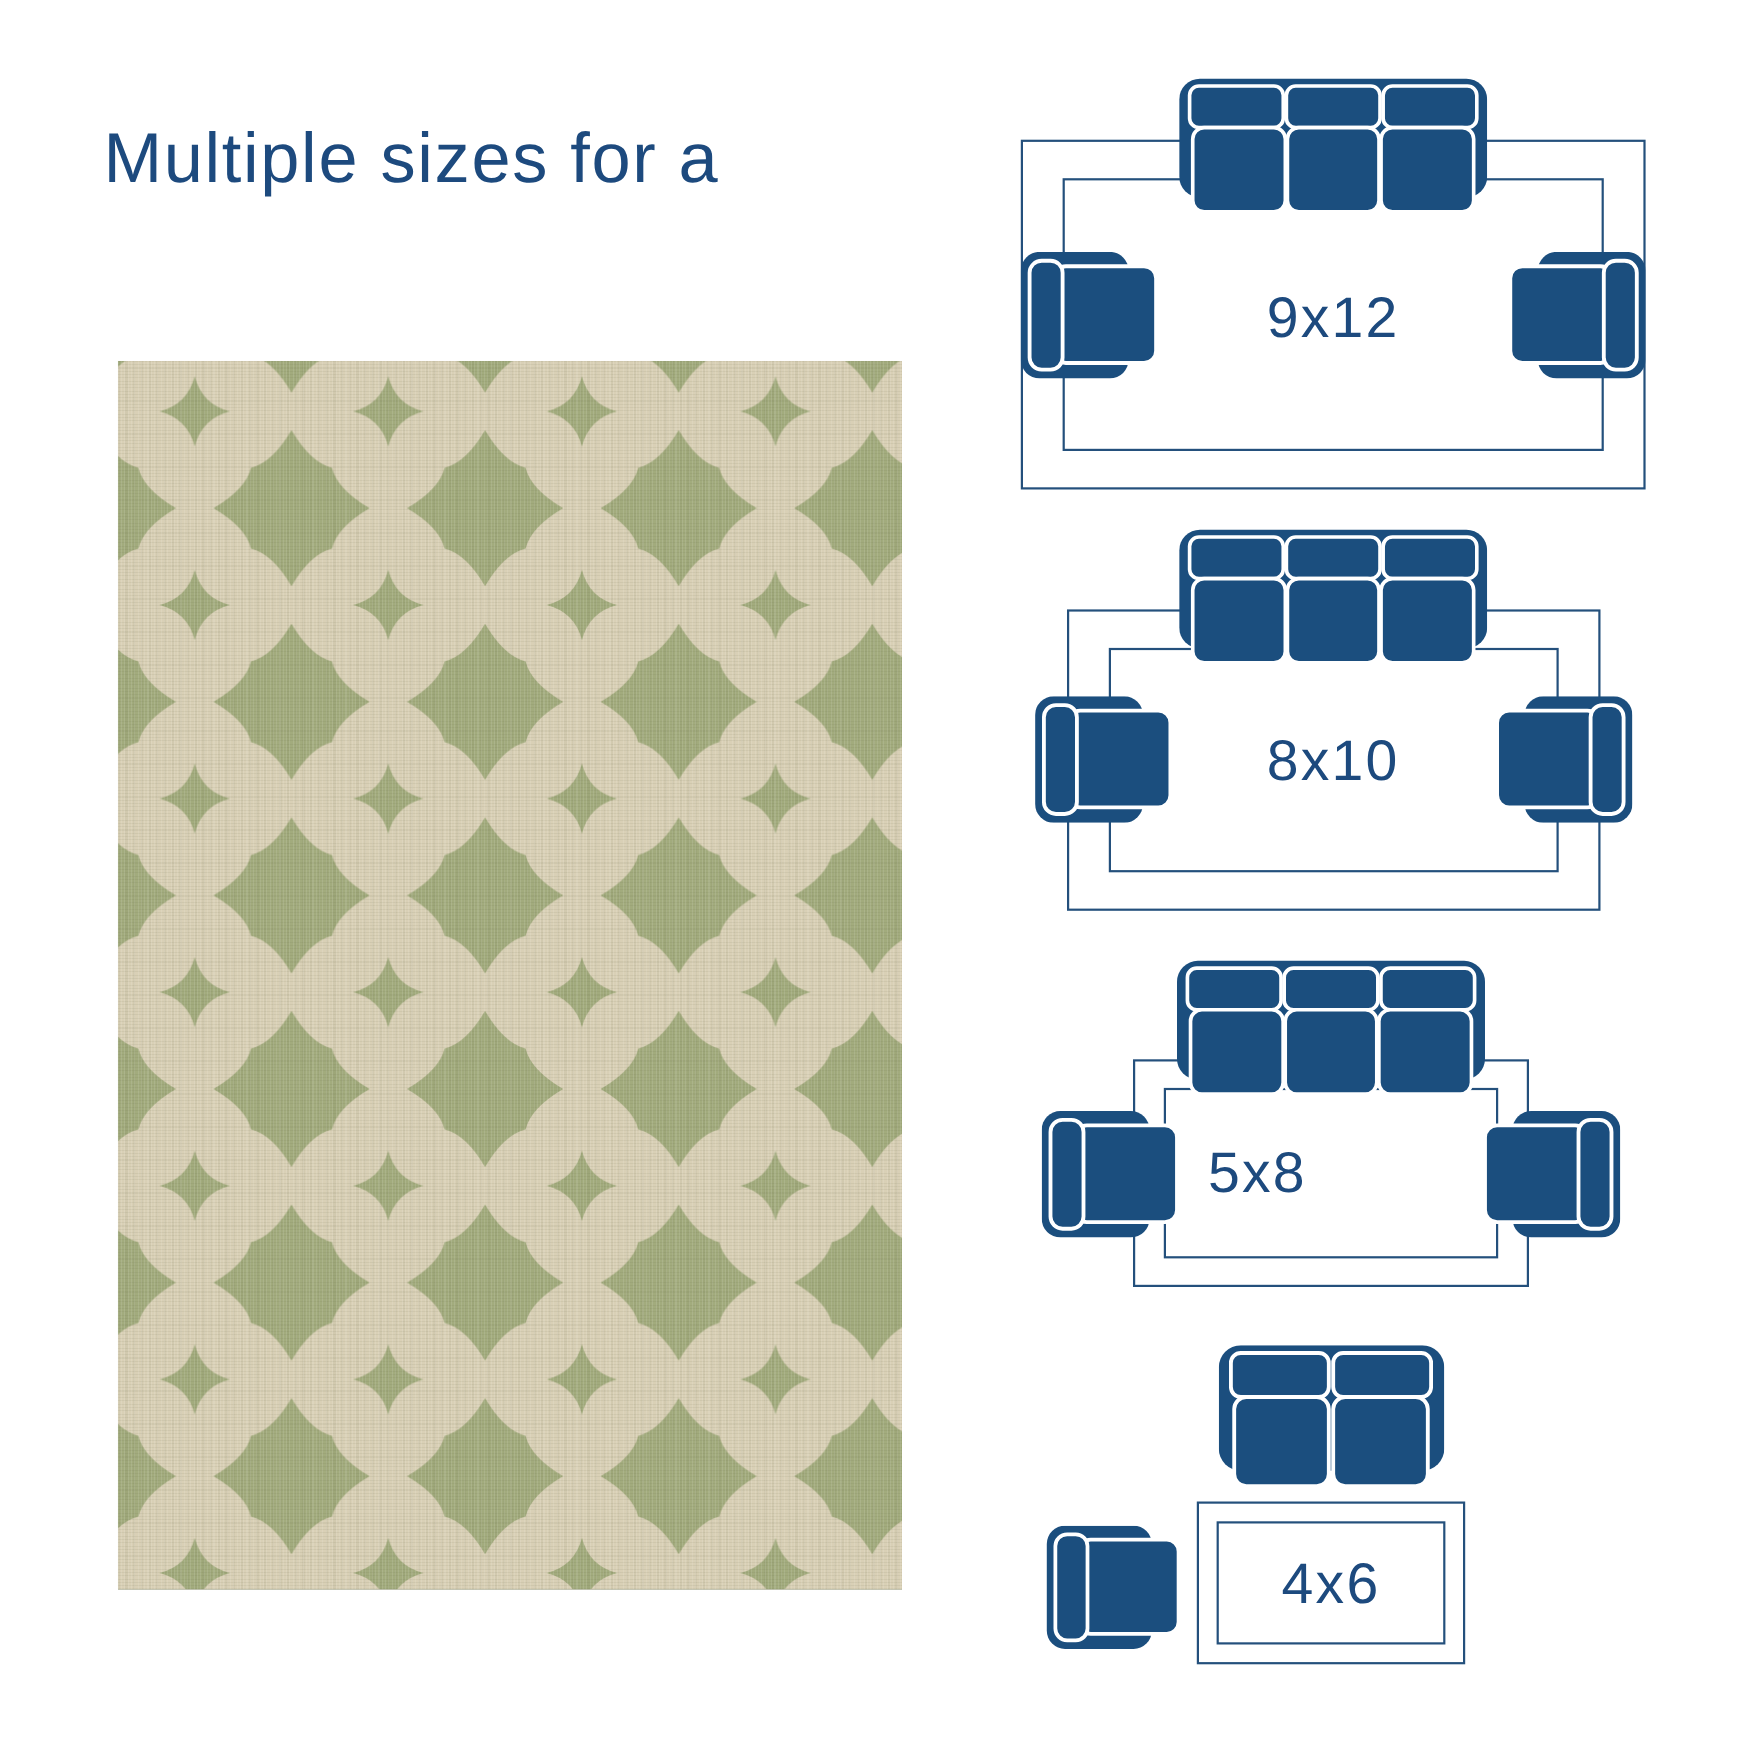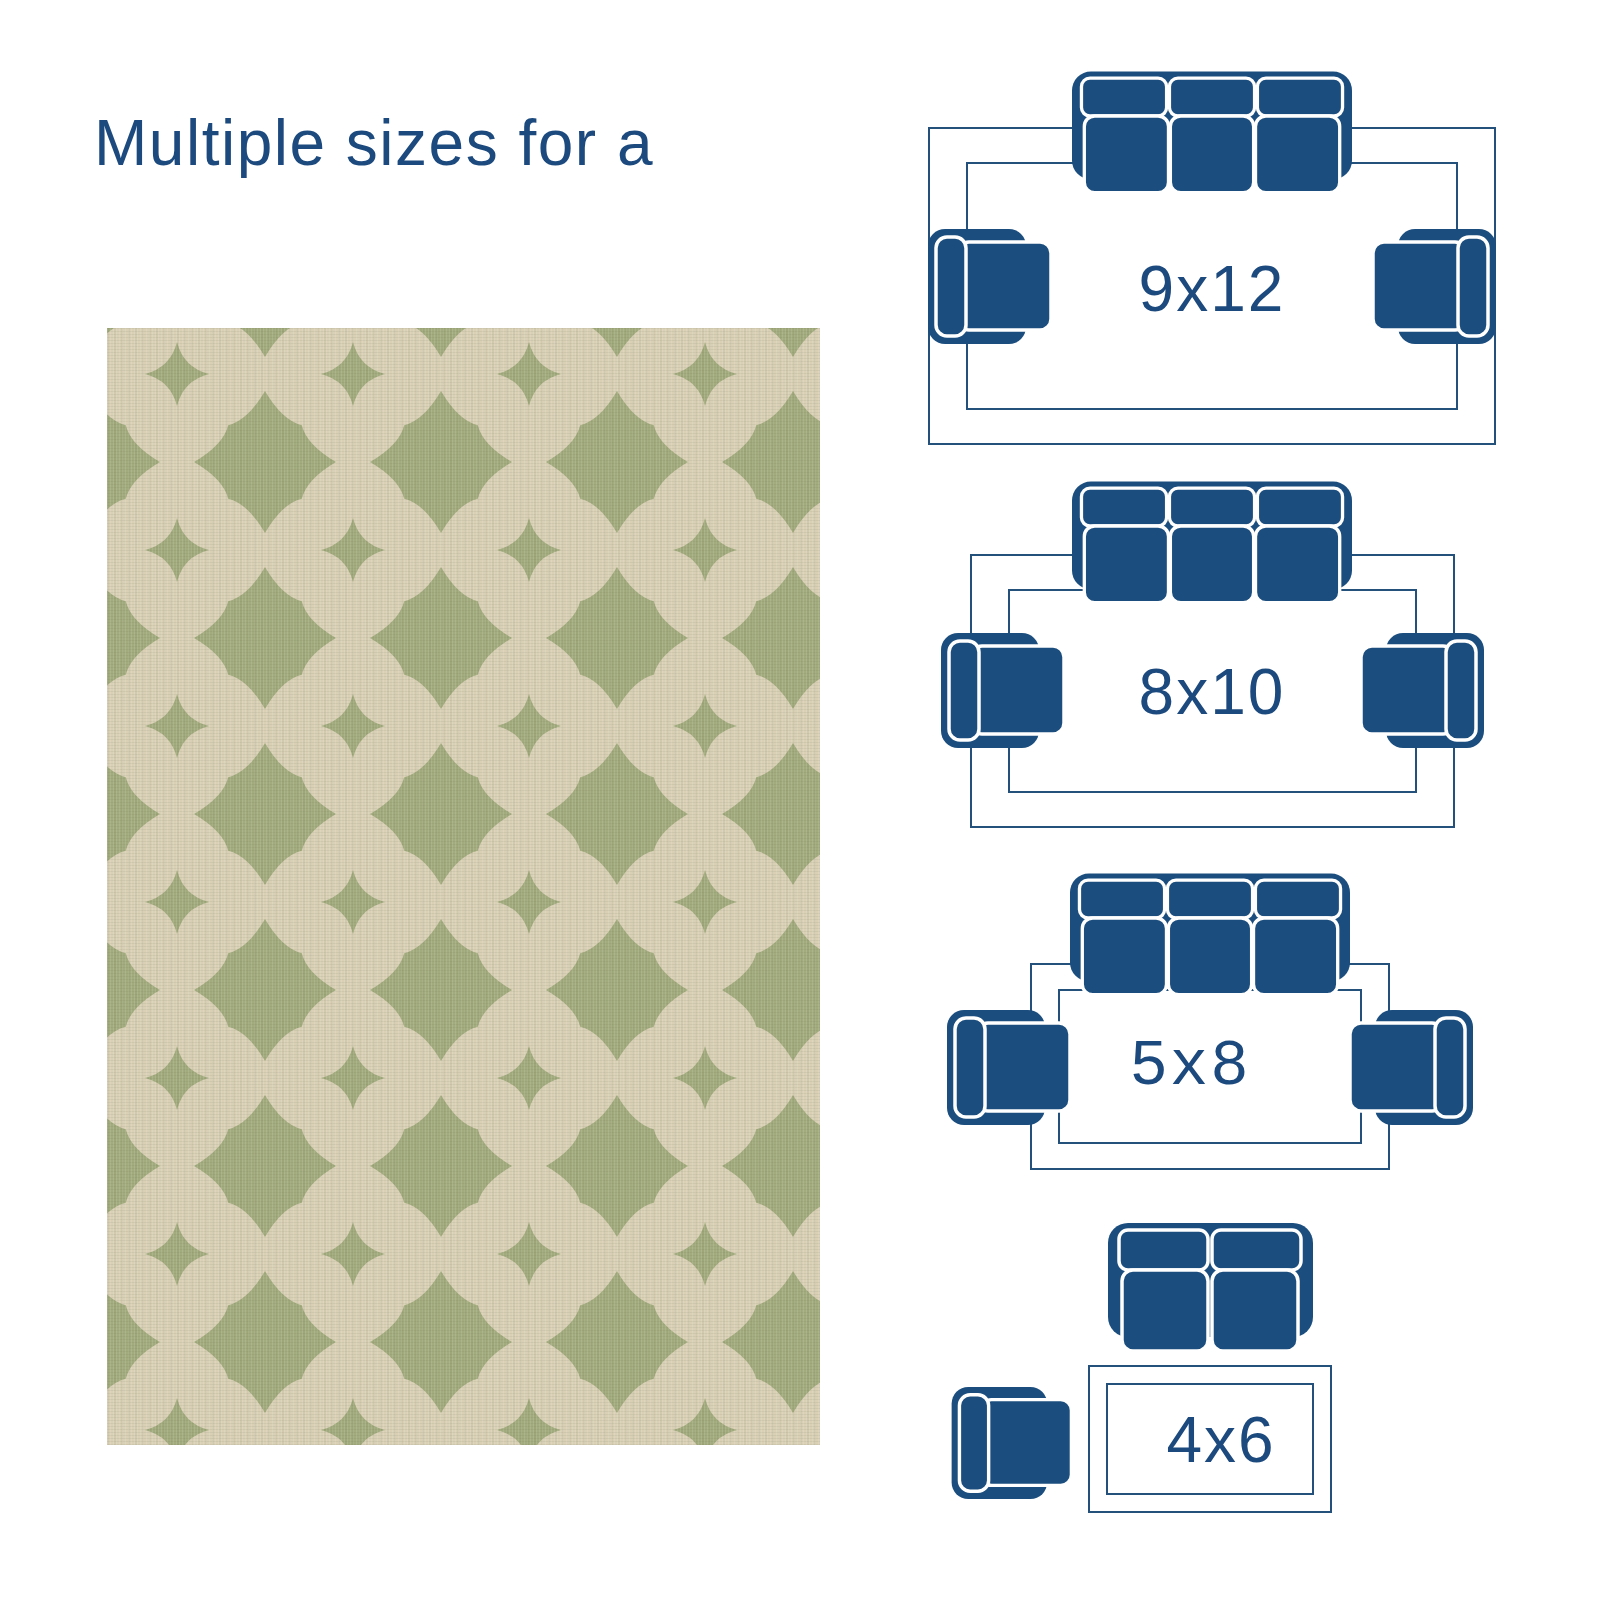--- a/index.html
+++ b/index.html
@@ -32,21 +32,21 @@
       repeating-linear-gradient(90deg, rgba(255,255,255,.10) 0 1px, rgba(0,0,0,0) 1px 3px),
       repeating-linear-gradient(0deg, rgba(75,80,45,.07) 0 1px, rgba(0,0,0,0) 1px 3px),
       repeating-linear-gradient(90deg, rgba(70,75,40,.05) 0 2px, rgba(0,0,0,0) 2px 7px);
   }
   
   .rect{position:absolute;border:2.5px solid var(--line);box-sizing:border-box;background:transparent;}
   .furn{position:absolute;color:var(--navy);overflow:visible;}
   .furn.flip{transform:scaleX(-1);}
   .size-label{
     position:absolute;transform:translate(-50%,-50%);
-    font-size:64px;font-weight:300;letter-spacing:2px;color:var(--text);white-space:nowrap;
+    font-size:52px;font-weight:300;letter-spacing:2px;color:var(--text);white-space:nowrap;
   }
   .hidden-defs{position:absolute;width:0;height:0;overflow:hidden;}
 </style>
 </head>
 <body>
 
 <div class="canvas">
 
   <svg class="hidden-defs" aria-hidden="true">
     <defs>
@@ -140,28 +140,28 @@
     <div class="rect" style="left:1058px;top:989px;width:304px;height:155px;"></div>
     <svg class="furn" style="left:1070px;top:870px;width:280px;height:130px;">
         <use href="#sofa3"></use>
       </svg>
     <svg class="furn" style="left:947px;top:1010px;width:125px;height:115px;">
         <use href="#armchair"></use>
       </svg>
     <svg class="furn flip" style="left:1348px;top:1010px;width:125px;height:115px;">
         <use href="#armchair"></use>
       </svg>
-    <div class="size-label" style="left:1190px;top:1067px;font-family:Liberation Mono, monospace;">5x8</div>
+    <div class="size-label" style="left:1143px;top:1067px;">5x8</div>
   </div>
 
   <div>
     <div class="rect" style="left:1088px;top:1365px;width:244px;height:148px;"></div>
     <div class="rect" style="left:1106px;top:1383px;width:208px;height:112px;"></div>
     <svg class="furn" style="left:1108px;top:1223px;width:205px;height:130px;">
         <use href="#sofa2"></use>
       </svg>
     <svg class="furn" style="left:950px;top:1387px;width:125px;height:112px;">
         <use href="#armchair"></use>
       </svg>
-    <div class="size-label" style="left:1210px;top:1440px;margin-left:11px;">4x6</div>
+    <div class="size-label" style="left:1210px;top:1440px;">4x6</div>
   </div>
 
 </div>
 
 </body></html>

